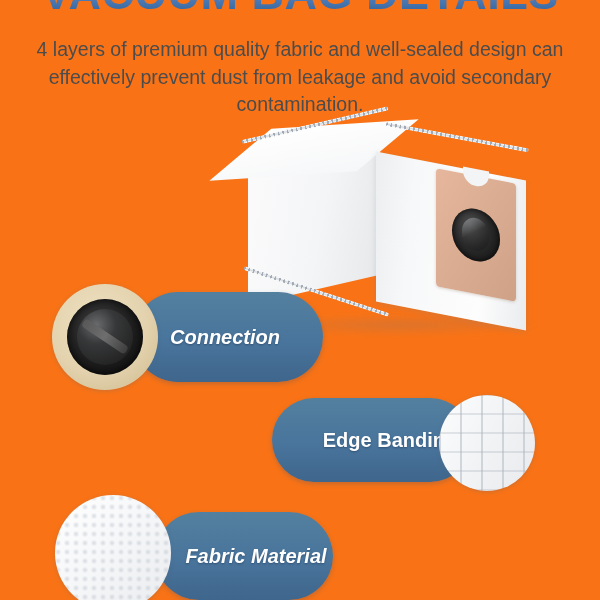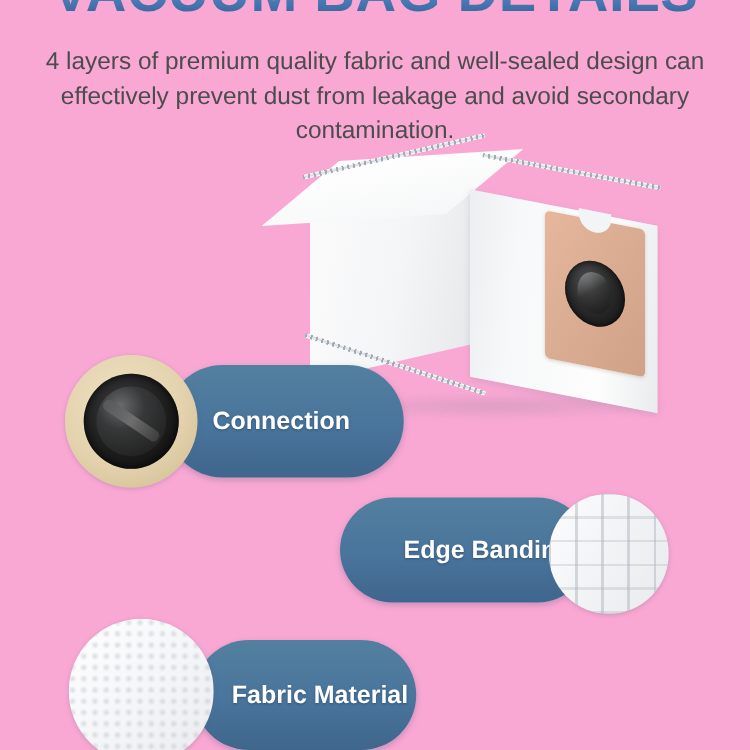--- a/index.html
+++ b/index.html
@@ -7,21 +7,21 @@
     padding: 0;
     background: #ffffff;
   }
   body {
     font-family: "Liberation Sans", sans-serif;
   }
   #page {
     position: relative;
     width: 600px;
     height: 600px;
-    background: #f9a8d4;
+    background: #f97316;
     overflow: hidden;
   }
 
   
   .title {
     position: absolute;
     left: 0;
     top: -30px;
     width: 600px;
     text-align: center;
@@ -186,32 +186,34 @@
 
   #pill-connection {
     left: 133px; top: 292px; width: 190px; height: 90px;
     justify-content: flex-end;
     padding-right: 28px;
     box-sizing: border-box;
   }
   #pill-connection .pill-label {
     text-align: center;
     width: 140px;
+    font-style: italic;
   }
   #pill-edge {
     left: 272px; top: 398px; width: 200px; height: 84px;
     justify-content: center;
     padding-left: 36px;
     box-sizing: border-box;
   }
   #pill-fabric {
     left: 155px; top: 512px; width: 178px; height: 88px;
     justify-content: center;
     padding-left: 24px;
     box-sizing: border-box;
+    font-style: italic;
   }
 
   
   .swatch {
     position: absolute;
     border-radius: 50%;
     overflow: hidden;
     background: #ffffff;
     box-shadow: 0 1px 4px rgba(90,100,115,0.28);
   }

